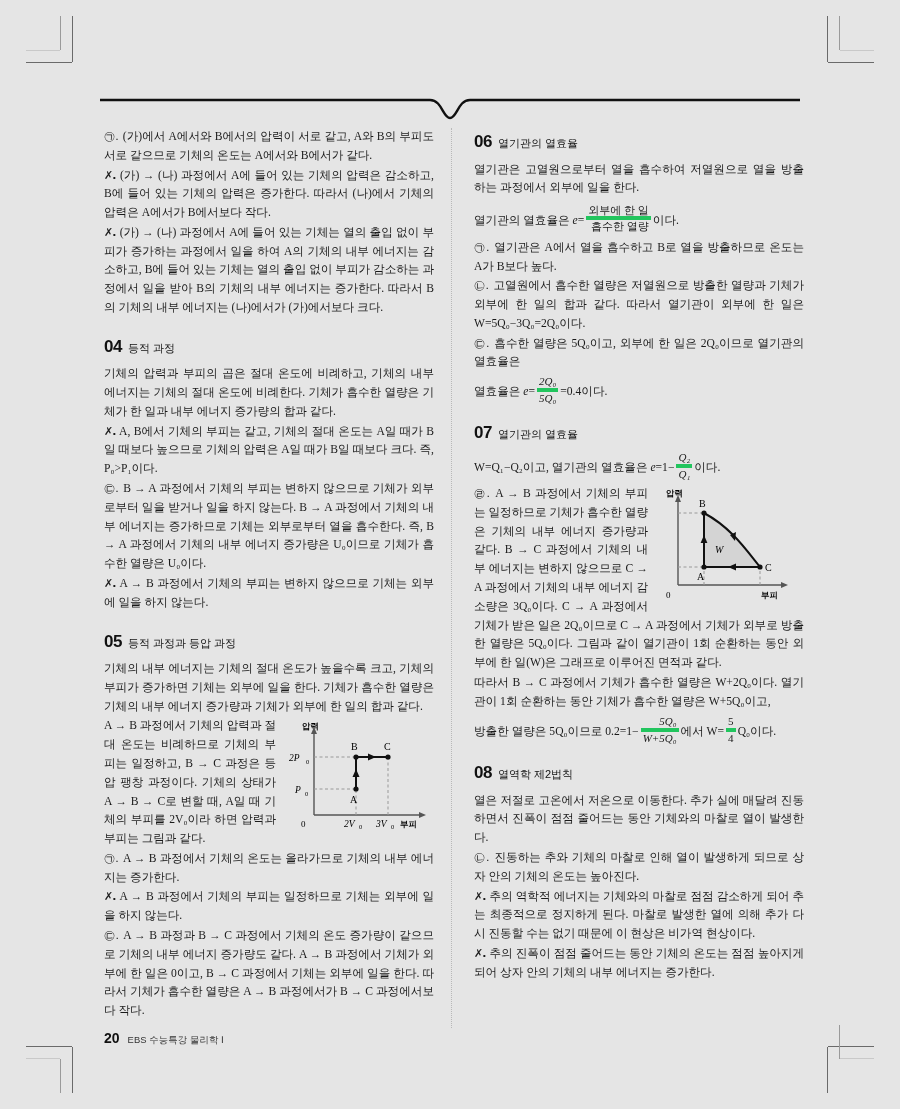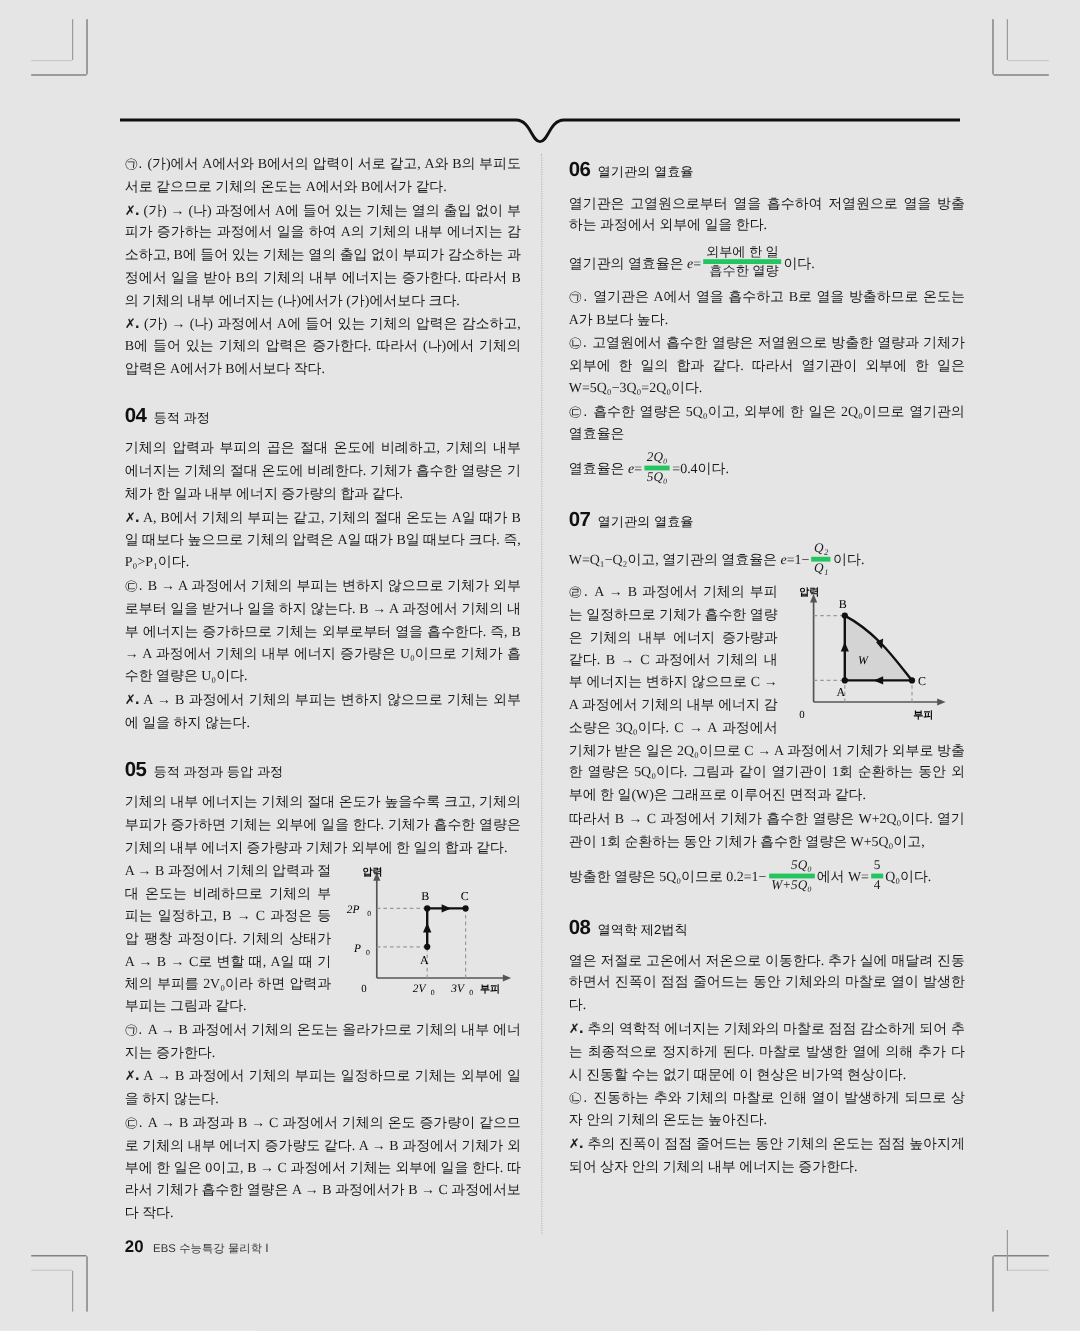--- a/index.html
+++ b/index.html
@@ -211,22 +211,22 @@
     </svg>
   </div>
 
   <div class="vrule"></div>
 
   <div class="columns">
 
     <div class="col left">
 
       <p class="para"><span class="mark">㉠.</span> <span>(가)에서 A에서와 B에서의 압력이 서로 같고, A와 B의 부피도 서로 같으므로 기체의 온도는 A에서와 B에서가 같다.</span></p>
+      <p class="para"><span class="mark x">✗.</span> <span>(가) → (나) 과정에서 A에 들어 있는 기체의 압력은 감소하고, B에 들어 있는 기체의 압력은 증가한다. 따라서 (나)에서 기체의 압력은 A에서가 B에서보다 작다.</span></p>
       <p class="para"><span class="mark x">✗.</span> <span>(가) → (나) 과정에서 A에 들어 있는 기체는 열의 출입 없이 부피가 증가하는 과정에서 일을 하여 A의 기체의 내부 에너지는 감소하고, B에 들어 있는 기체는 열의 출입 없이 부피가 감소하는 과정에서 일을 받아 B의 기체의 내부 에너지는 증가한다. 따라서 B의 기체의 내부 에너지는 (나)에서가 (가)에서보다 크다.</span></p>
-      <p class="para"><span class="mark x">✗.</span> <span>(가) → (나) 과정에서 A에 들어 있는 기체의 압력은 감소하고, B에 들어 있는 기체의 압력은 증가한다. 따라서 (나)에서 기체의 압력은 A에서가 B에서보다 작다.</span></p>
 
       <div class="sec-head">
         <span class="sec-num">04</span>
         <span class="sec-title">등적 과정</span>
       </div>
       <p class="para">기체의 압력과 부피의 곱은 절대 온도에 비례하고, 기체의 내부 에너지는 기체의 절대 온도에 비례한다. 기체가 흡수한 열량은 기체가 한 일과 내부 에너지 증가량의 합과 같다.</p>
       <p class="para"><span class="mark x">✗.</span> <span>A, B에서 기체의 부피는 같고, 기체의 절대 온도는 A일 때가 B일 때보다 높으므로 기체의 압력은 A일 때가 B일 때보다 크다. 즉, P₀&gt;P₁이다.</span></p>
       <p class="para"><span class="mark">㉢.</span> <span>B → A 과정에서 기체의 부피는 변하지 않으므로 기체가 외부로부터 일을 받거나 일을 하지 않는다. B → A 과정에서 기체의 내부 에너지는 증가하므로 기체는 외부로부터 열을 흡수한다. 즉, B → A 과정에서 기체의 내부 에너지 증가량은 U₀이므로 기체가 흡수한 열량은 U₀이다.</span></p>
       <p class="para"><span class="mark x">✗.</span> <span>A → B 과정에서 기체의 부피는 변하지 않으므로 기체는 외부에 일을 하지 않는다.</span></p>
 
@@ -353,22 +353,22 @@
       <p class="para">따라서 B → C 과정에서 기체가 흡수한 열량은 W+2Q₀이다. 열기관이 1회 순환하는 동안 기체가 흡수한 열량은 W+5Q₀이고,</p>
       <p class="para" style="margin-top:4px;">
         <span>방출한 열량은 5Q₀이므로 0.2=1−</span><span class="frac"><span class="num it">5Q₀</span><span class="den it">W+5Q₀</span></span><span>에서 W=</span><span class="frac"><span class="num">5</span><span class="den">4</span></span><span>Q₀이다.</span>
       </p>
 
       <div class="sec-head">
         <span class="sec-num">08</span>
         <span class="sec-title">열역학 제2법칙</span>
       </div>
       <p class="para">열은 저절로 고온에서 저온으로 이동한다. 추가 실에 매달려 진동하면서 진폭이 점점 줄어드는 동안 기체와의 마찰로 열이 발생한다.</p>
+      <p class="para"><span class="mark">㉡.</span> <span>진동하는 추와 기체의 마찰로 인해 열이 발생하게 되므로 상자 안의 기체의 온도는 높아진다.</span></p>
       <p class="para"><span class="mark x">✗.</span> <span>추의 역학적 에너지는 기체와의 마찰로 점점 감소하게 되어 추는 최종적으로 정지하게 된다. 마찰로 발생한 열에 의해 추가 다시 진동할 수는 없기 때문에 이 현상은 비가역 현상이다.</span></p>
-      <p class="para"><span class="mark">㉡.</span> <span>진동하는 추와 기체의 마찰로 인해 열이 발생하게 되므로 상자 안의 기체의 온도는 높아진다.</span></p>
       <p class="para"><span class="mark x">✗.</span> <span>추의 진폭이 점점 줄어드는 동안 기체의 온도는 점점 높아지게 되어 상자 안의 기체의 내부 에너지는 증가한다.</span></p>
     </div>
   </div>
 
   <div class="footer">
     <span class="pgnum">20</span>
     <span class="pgtitle">EBS 수능특강 물리학 Ⅰ</span>
   </div>
 </div>
 

